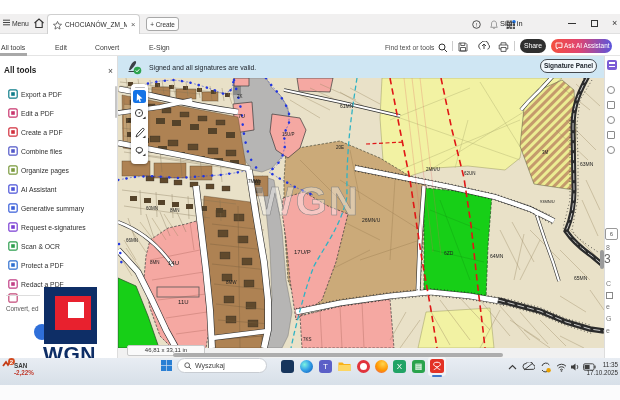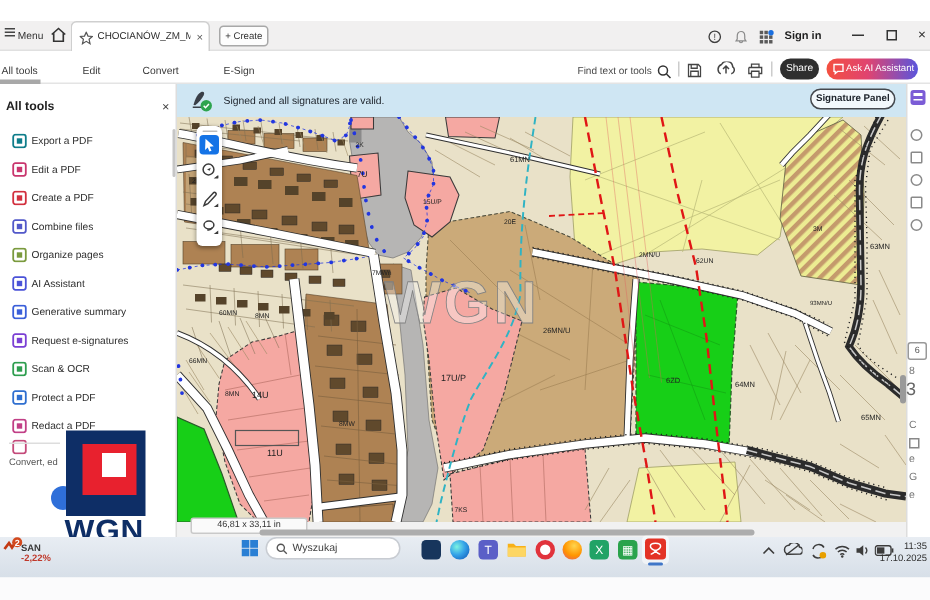--- a/index.html
+++ b/index.html
@@ -55,21 +55,21 @@
         <rect x="3.6" y="0.5" width="2.3" height="2.3"></rect>
         <rect x="0.5" y="3.6" width="2.3" height="2.3"></rect>
         <rect x="3.6" y="3.6" width="2.3" height="2.3"></rect>
         <rect x="0.5" y="6.7" width="2.3" height="2.3"></rect>
         <rect x="3.6" y="6.7" width="2.3" height="2.3"></rect>
         <rect x="6.7" y="3.6" width="2.3" height="2.3"></rect>
         <rect x="6.7" y="6.7" width="2.3" height="2.3"></rect>
       </g>
       <circle cx="8" cy="1.8" r="1.8" fill="#1a6fe0"></circle>
     </svg>
-<div class="abs" style="left:523px;top:19px;font-size:7.4px;font-weight:bold;color:#1f1f1f">Sign in</div>
+<div class="abs" style="left:500px;top:19px;font-size:7.4px;font-weight:normal;color:#1f1f1f">Sign in</div>
 <div class="abs" style="left:568px;top:23px;width:8px;height:1.2px;background:#333"></div>
 <div class="abs" style="left:591px;top:20px;width:7px;height:7px;border:1px solid #333"></div>
 <div class="abs" style="left:612px;top:17.5px;font-size:9px;color:#333">×</div>
 
 <div class="abs" id="toolbar2"></div>
 <div class="abs" style="left:1px;top:44px;font-size:6.9px;color:#3a3a3a">All tools</div>
 <div class="abs" style="left:0px;top:53px;width:27px;height:2.5px;background:#a8a8a8"></div>
 <div class="abs" style="left:55px;top:44px;font-size:6.9px;color:#3a3a3a">Edit</div>
 <div class="abs" style="left:95px;top:44px;font-size:6.9px;color:#3a3a3a">Convert</div>
 <div class="abs" style="left:149px;top:44px;font-size:6.9px;color:#3a3a3a">E-Sign</div>

